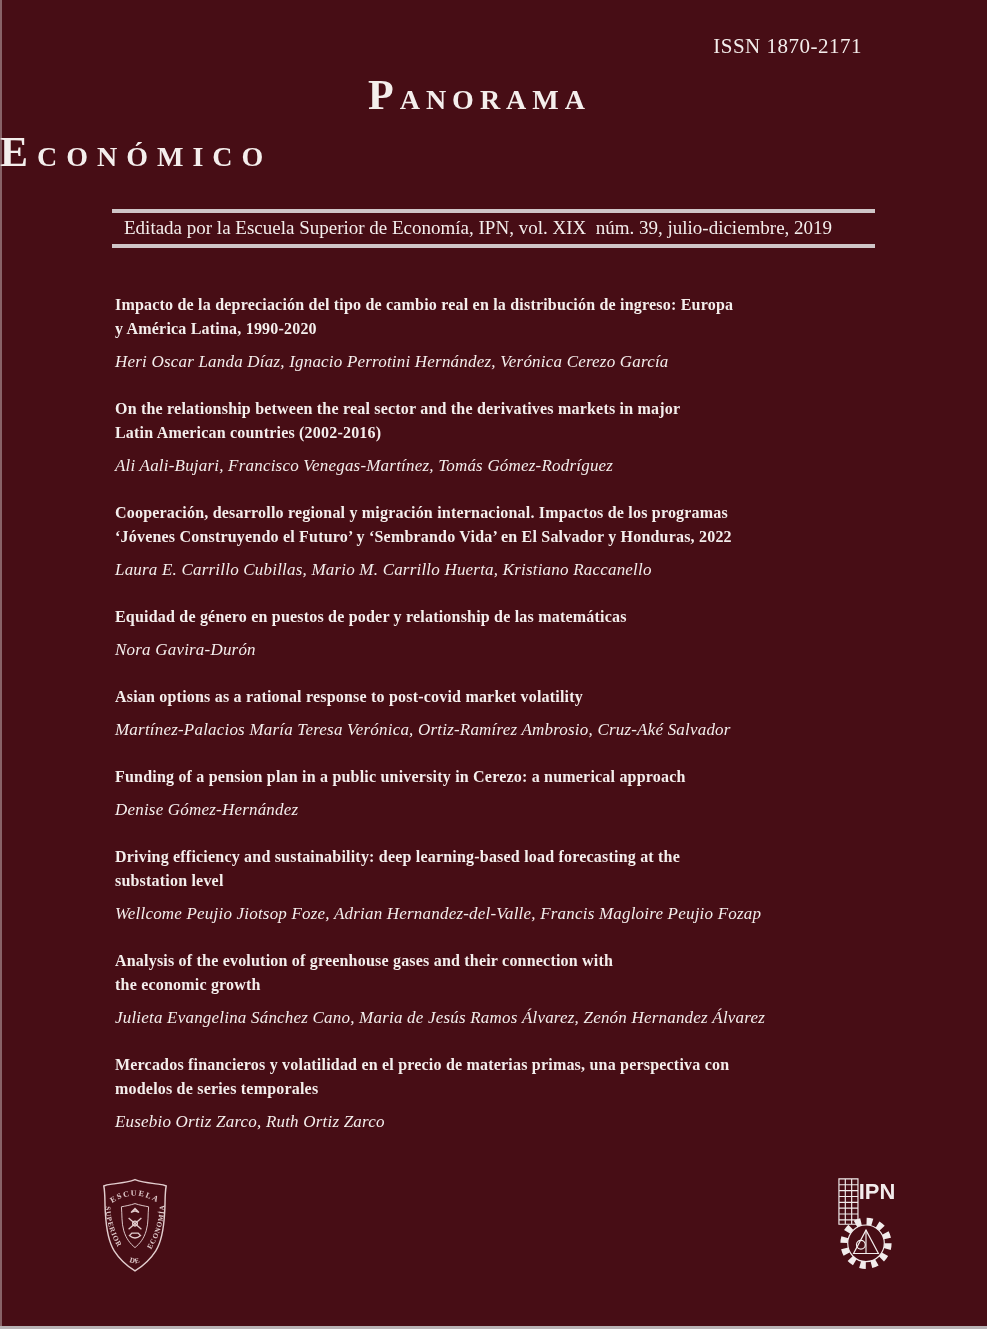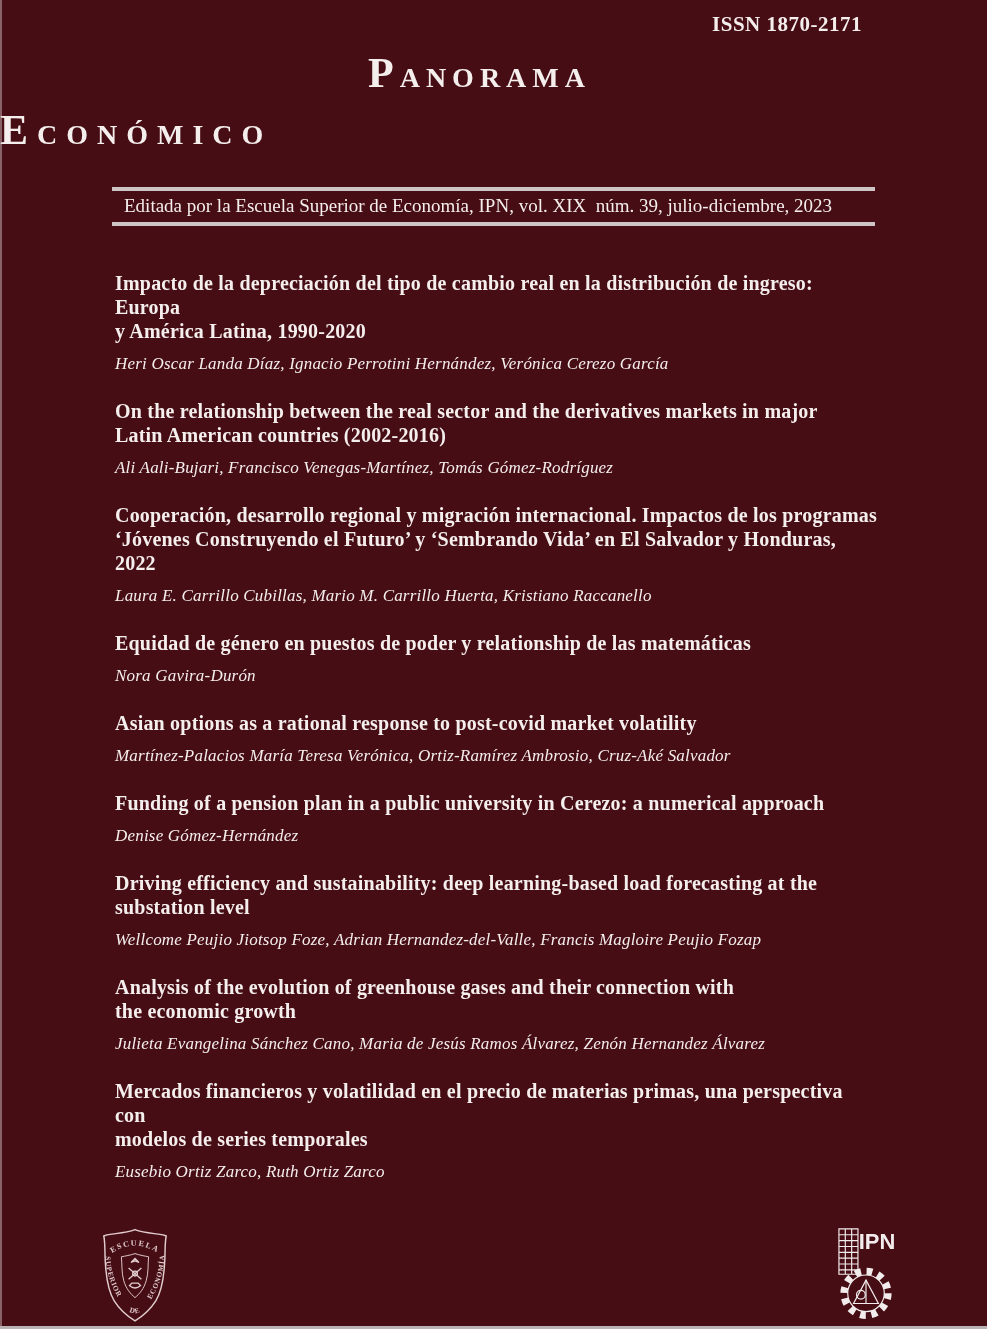--- a/index.html
+++ b/index.html
@@ -15,24 +15,24 @@
     width:987px;height:1329px;
     background:var(--bg);
     color:var(--ink);
     font-family:"Liberation Serif","DejaVu Serif",serif;
     overflow:hidden;
   }
   .edge-left{position:absolute;left:0;top:0;bottom:0;width:2px;background:rgba(216,202,204,.45);}
   .edge-bottom{position:absolute;left:0;bottom:0;width:100%;height:3px;background:#b9b3b5;}
 
   .issn{
-    padding-top:12px;
+    padding-top:34px;
     margin-right:125px;
     text-align:right;
-    font-weight:bold;
+    font-weight:normal;
     font-size:21px;
     letter-spacing:.5px;
   }
   .masthead{margin-top:10px;font-weight:bold;line-height:52px;}
   .masthead .t1,.masthead .t2{font-size:28px;}
   .masthead .t1{margin-left:368px;letter-spacing:6px;}
   .masthead .t2{letter-spacing:9px;}
   .masthead .t1::first-letter,.masthead .t2::first-letter{font-size:42px;}
 
   .banner{margin:26px 0 0 112px;width:763px;}
@@ -40,21 +40,21 @@
   .rule-bottom{height:3px;border-top:1px solid var(--rule);border-bottom:3px solid var(--rule);}
   .banner-text{
     padding:4px 0 5px 12px;
     font-size:19px;
     white-space:pre;
   }
 
   .articles{margin:45px 112px 0 115px;width:763px;}
   .article{margin-bottom:25px;}
   .article-title{
-    font-size:20px;
+    font-size:16px;
     font-weight:bold;
     line-height:24px;
     white-space:pre-line;
     letter-spacing:.2px;
   }
   .article-authors{
     margin-top:11px;
     font-style:italic;
     font-size:17px;
     line-height:20px;
@@ -79,21 +79,21 @@
 
   <div class="issn">ISSN 1870-2171</div>
 
   <h1 class="masthead">
     <div class="t1">PANORAMA</div>
     <div class="t2">ECONÓMICO</div>
   </h1>
 
   <div class="banner">
     <div class="rule-top"></div>
-    <div class="banner-text">Editada por la Escuela Superior de Economía, IPN, vol. XIX  núm. 39, julio-diciembre, 2023</div>
+    <div class="banner-text">Editada por la Escuela Superior de Economía, IPN, vol. XIX  núm. 39, julio-diciembre, 2019</div>
     <div class="rule-bottom"></div>
   </div>
 
   <main class="articles">
     <article class="article">
       <h2 class="article-title">Impacto de la depreciación del tipo de cambio real en la distribución de ingreso: Europa
 y América Latina, 1990-2020</h2>
       <p class="article-authors">Heri Oscar Landa Díaz, Ignacio Perrotini Hernández, Verónica Cerezo García</p>
     </article>
     <article class="article">

